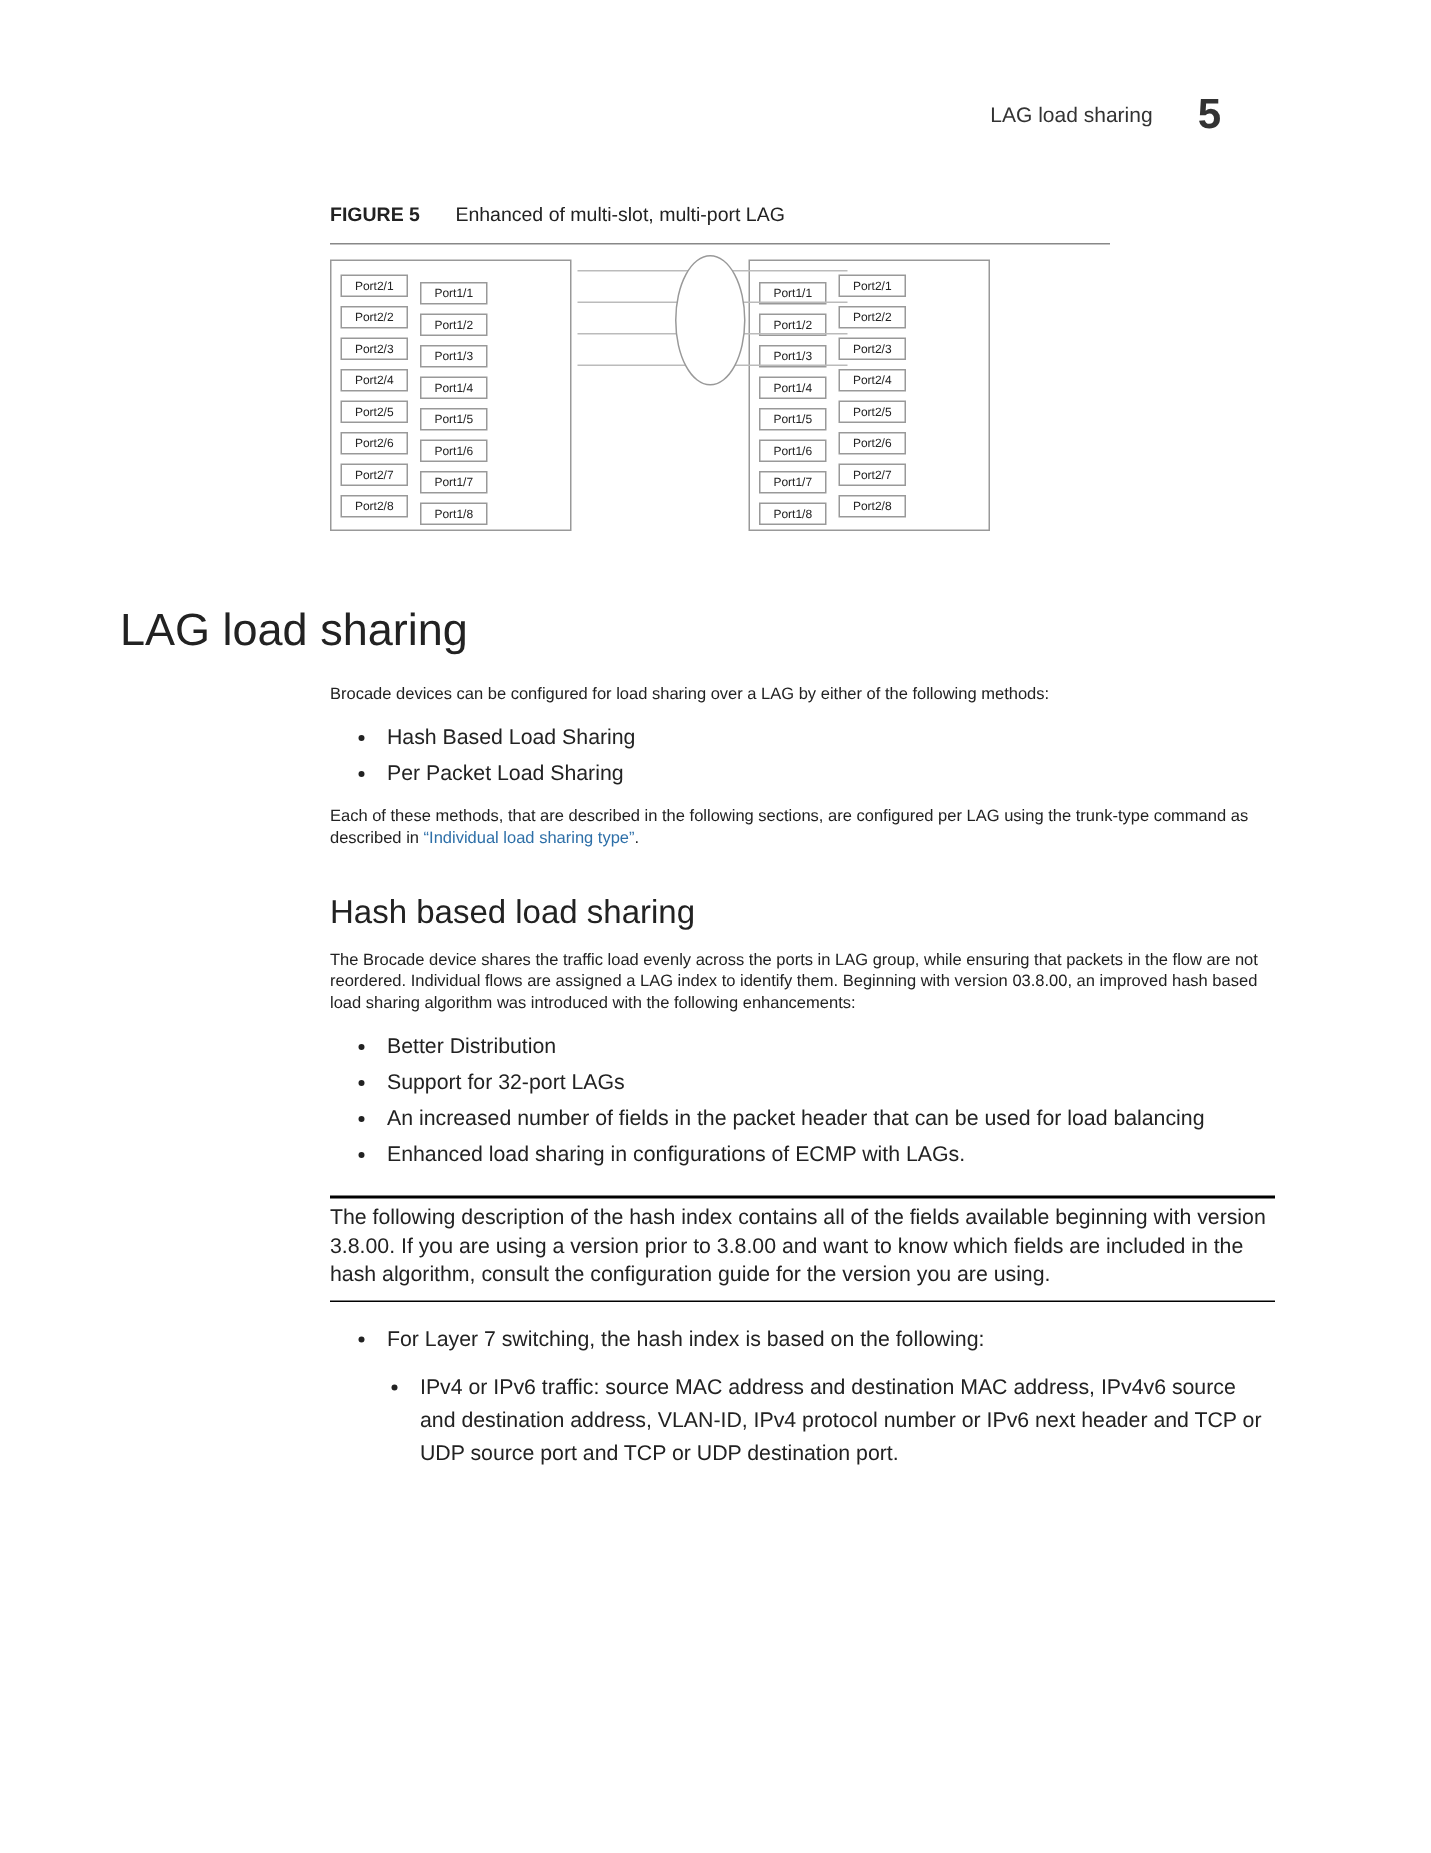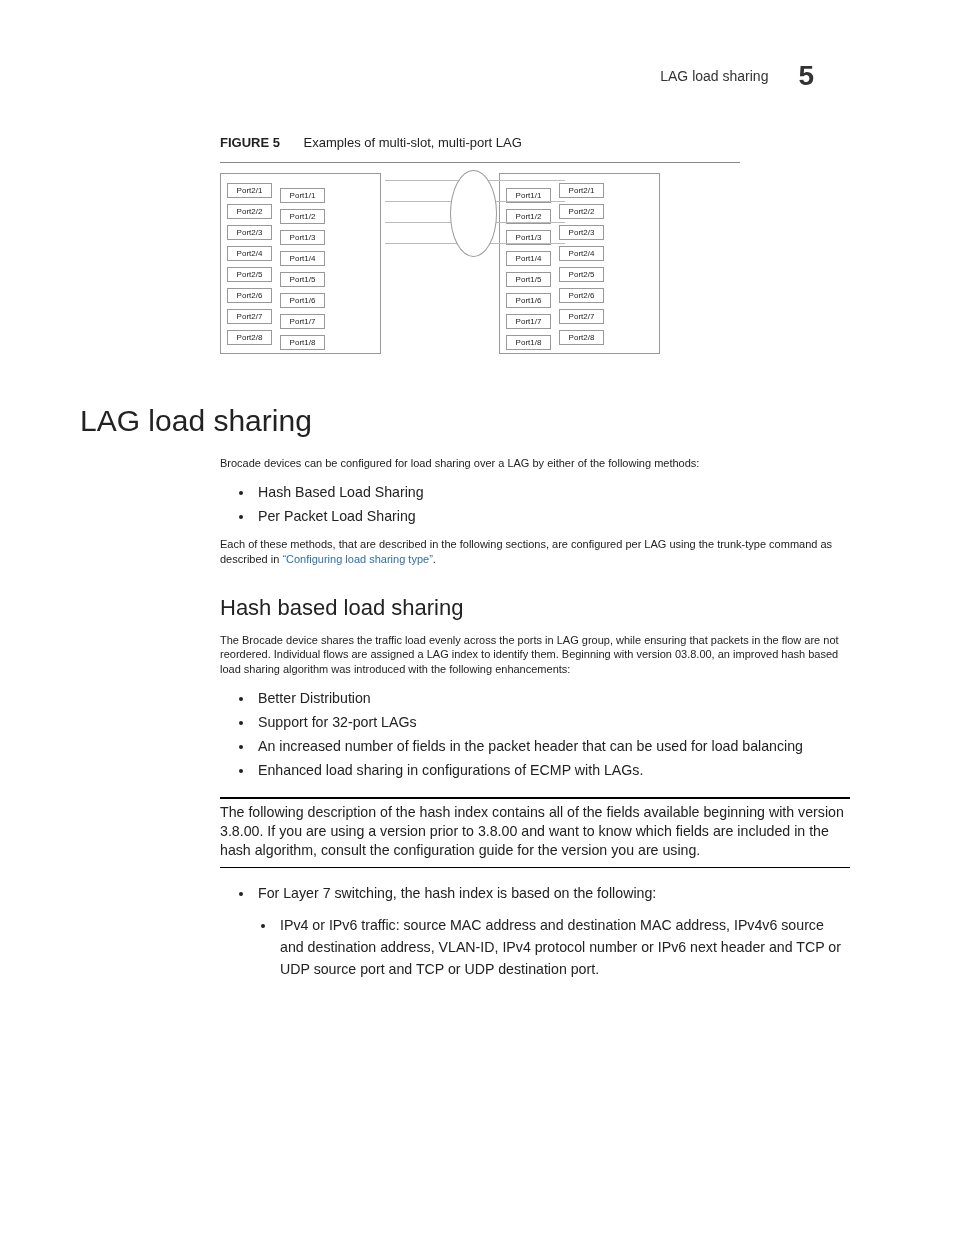--- a/index.html
+++ b/index.html
@@ -155,21 +155,21 @@
 <div class="page">
   <div class="running-header">
     <span>LAG load sharing</span>
     <span class="chapnum">5</span>
   </div>
 
   <div class="content">
 
     <div class="figure-caption">
       <b>FIGURE 5</b>
-      <span>Examples of multi-slot, multi-port LAG</span>
+      <span>Enhanced of multi-slot, multi-port LAG</span>
     </div>
 
     <div class="figbox">
       <div class="fig-line"></div>
       <div class="switches">
         <div class="switch left" id="switch-left">
             <div class="portrow">
               <div class="portbox">Port2/1</div>
               <div class="portbox">Port1/1</div>
             </div>
@@ -249,21 +249,21 @@
     <h1 class="section-title">LAG load sharing</h1>
 
     <p class="body">Brocade devices can be configured for load sharing over a LAG by either of the following methods:</p>
 
     <ul class="bullets" id="method-bullets">
         <li>Hash Based Load Sharing</li>
         <li>Per Packet Load Sharing</li>
       </ul>
 
     <p class="body">
-      <span>Each of these methods, that are described in the following sections, are configured per LAG using the </span><span class="command">trunk-type</span><span> command as described in </span><a class="xref" href="#">“Configuring load sharing type”</a><span>.</span>
+      <span>Each of these methods, that are described in the following sections, are configured per LAG using the </span><span class="command">trunk-type</span><span> command as described in </span><a class="xref" href="#">“Individual load sharing type”</a><span>.</span>
     </p>
 
     <h2 class="subsection-title">Hash based load sharing</h2>
 
     <p class="body">The Brocade device shares the traffic load evenly across the ports in LAG group, while ensuring that packets in the flow are not reordered. Individual flows are assigned a LAG index to identify them. Beginning with version 03.8.00, an improved hash based load sharing algorithm was introduced with the following enhancements:</p>
 
     <ul class="bullets" id="enh-bullets">
         <li>Better Distribution</li>
         <li>Support for 32-port LAGs</li>
         <li>An increased number of fields in the packet header that can be used for load balancing</li>

